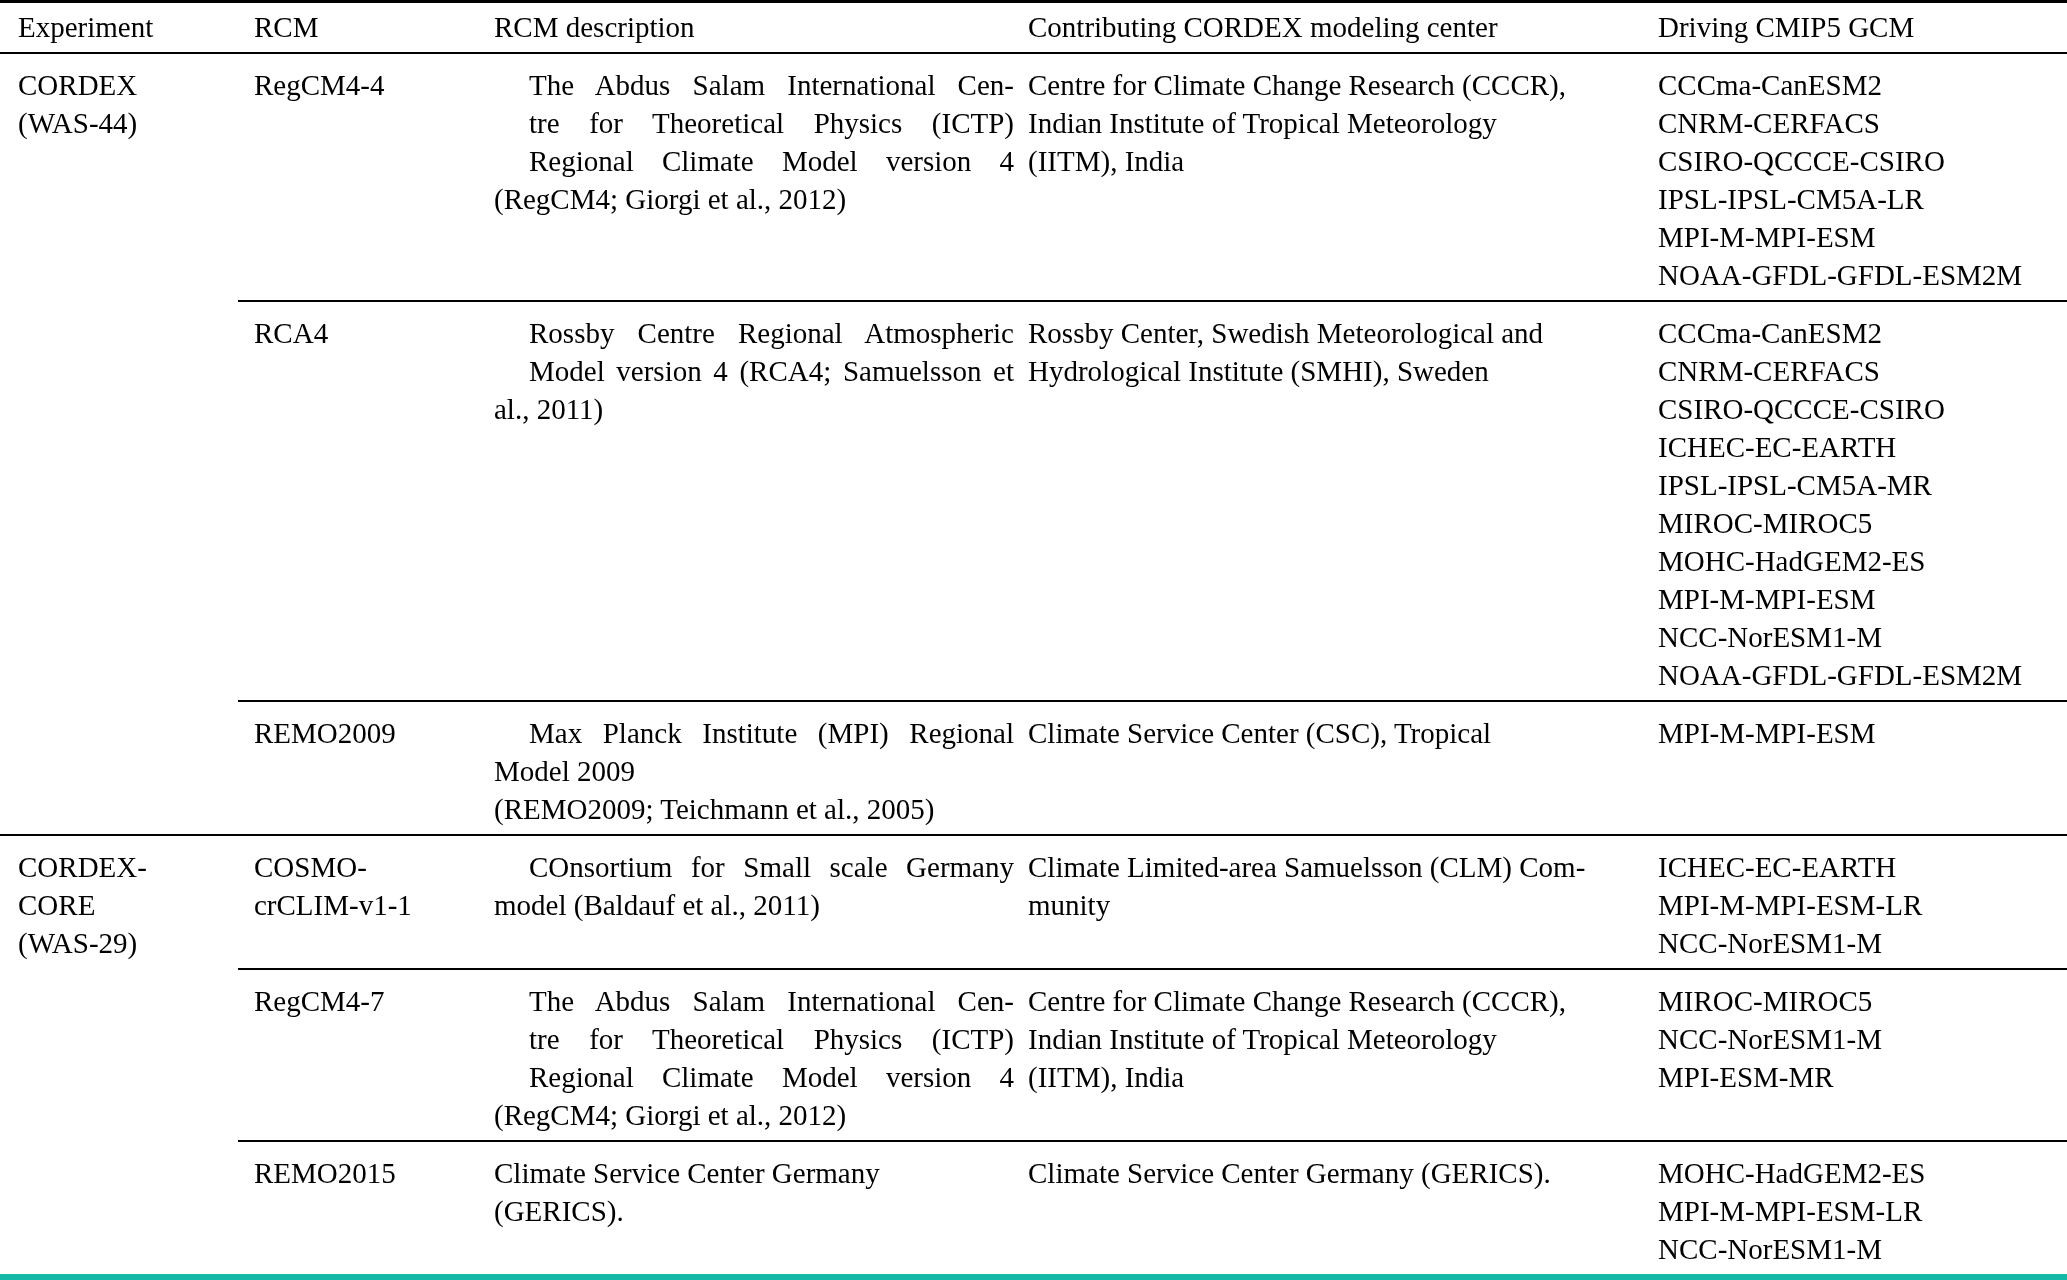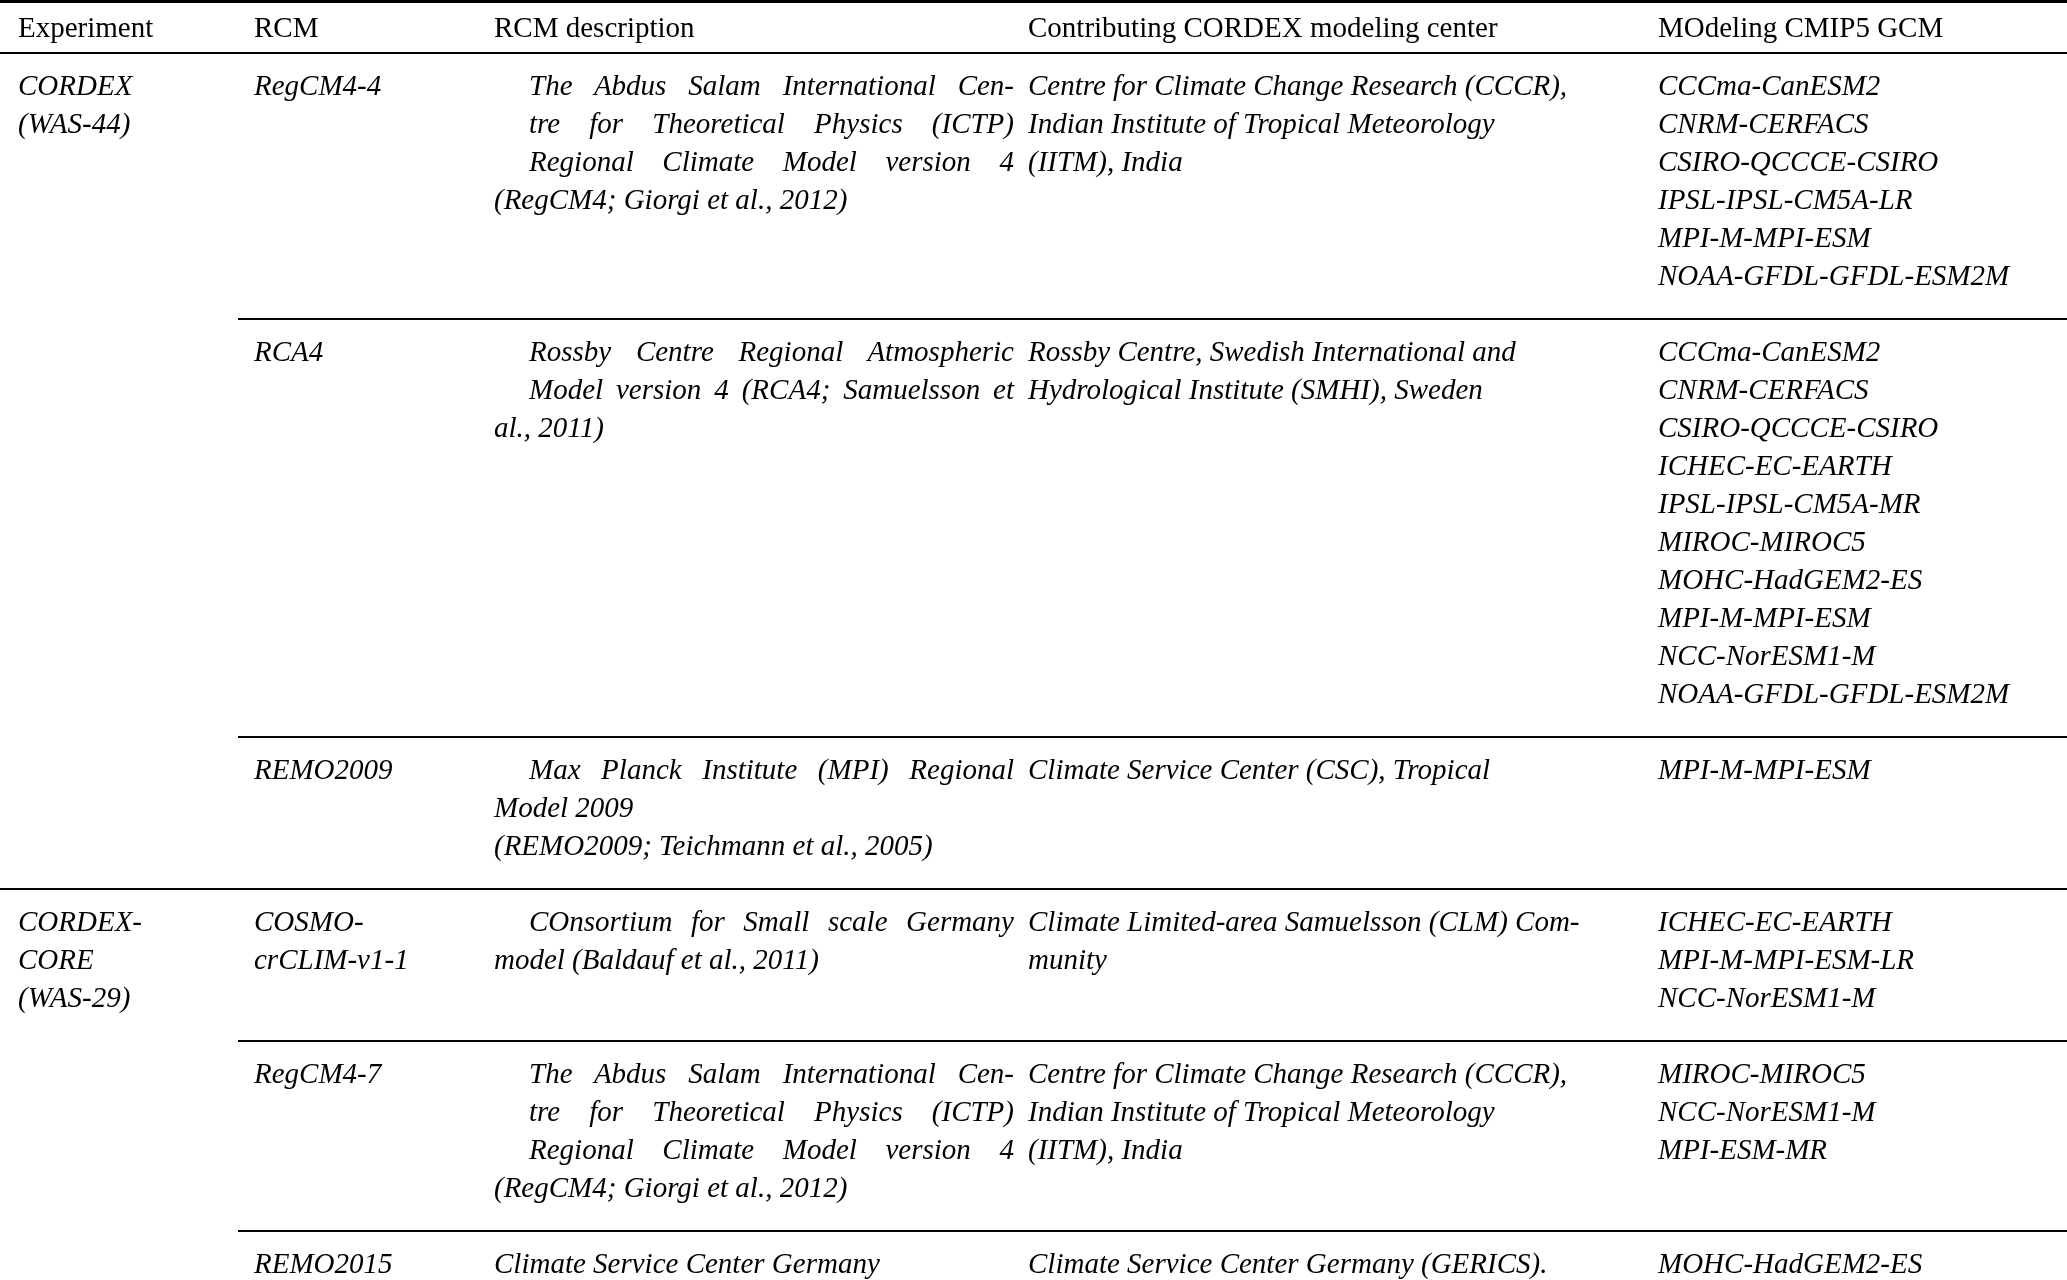--- a/index.html
+++ b/index.html
@@ -30,22 +30,21 @@
     padding: 0;
   }
   thead th {
     border-bottom: 2px solid #000;
     padding-top: 5px;
     padding-bottom: 6px;
     line-height: 38px;
   }
   tbody td {
     padding-top: 12px;
-    padding-bottom: 24px;
-    font-style: italic;
+    padding-bottom: 6px;
   }
   
   tr.rowsep td { border-top: 2px solid #000; }
   
   tr.sectionsep td { border-top: 2px solid #000; }
   .c1 { padding-left: 18px; }
   .c2 { padding-left: 16px; }
   .c3 { padding-right: 14px; }
   .c4 { padding-right: 18px; }
   .c5 { padding-right: 16px; }
@@ -68,21 +67,21 @@
     <col style="width:534px">
     <col style="width:630px">
     <col style="width:409px">
   </colgroup>
   <thead>
     <tr>
       <th class="c1">Experiment</th>
       <th class="c2">RCM</th>
       <th class="c3">RCM description</th>
       <th class="c4">Contributing CORDEX modeling center</th>
-      <th class="c5">MOdeling CMIP5 GCM</th>
+      <th class="c5">Driving CMIP5 GCM</th>
     </tr>
   </thead>
   <tbody>
 
     <tr>
       <td class="c1" rowspan="3">
         <div>
             <div class="ln">CORDEX</div>
             <div class="ln">(WAS-44)</div>
           </div>
@@ -126,21 +125,21 @@
       </td>
       <td class="c3">
         <div>
             <div class="ln jline">Rossby Centre Regional Atmospheric</div>
             <div class="ln jline">Model version 4 (RCA4; Samuelsson et</div>
             <div class="ln">al., 2011)</div>
           </div>
       </td>
       <td class="c4">
         <div>
-            <div class="ln">Rossby Centre, Swedish International and</div>
+            <div class="ln">Rossby Center, Swedish Meteorological and</div>
             <div class="ln">Hydrological Institute (SMHI), Sweden</div>
           </div>
       </td>
       <td class="c5">
         <div>
             <div class="ln">CCCma-CanESM2</div>
             <div class="ln">CNRM-CERFACS</div>
             <div class="ln">CSIRO-QCCCE-CSIRO</div>
             <div class="ln">ICHEC-EC-EARTH</div>
             <div class="ln">IPSL-IPSL-CM5A-MR</div>

